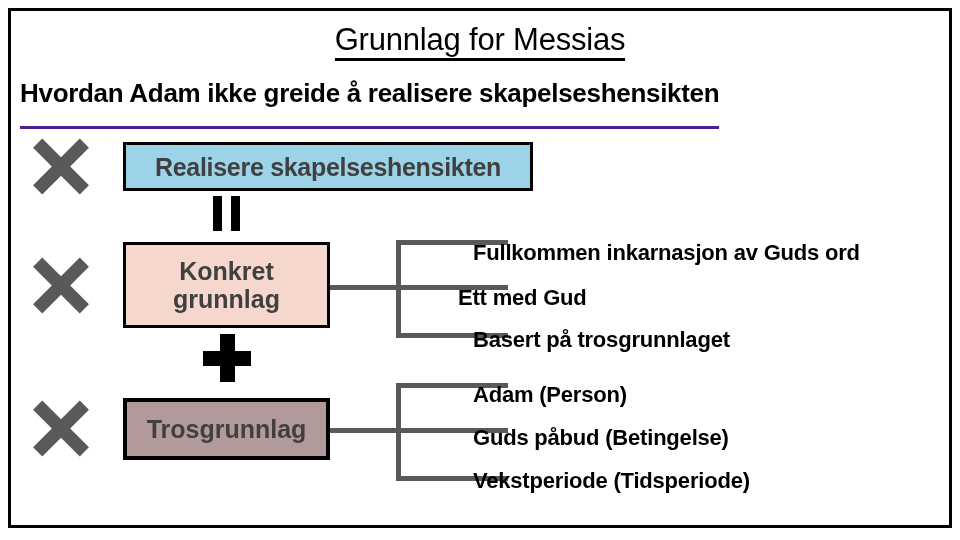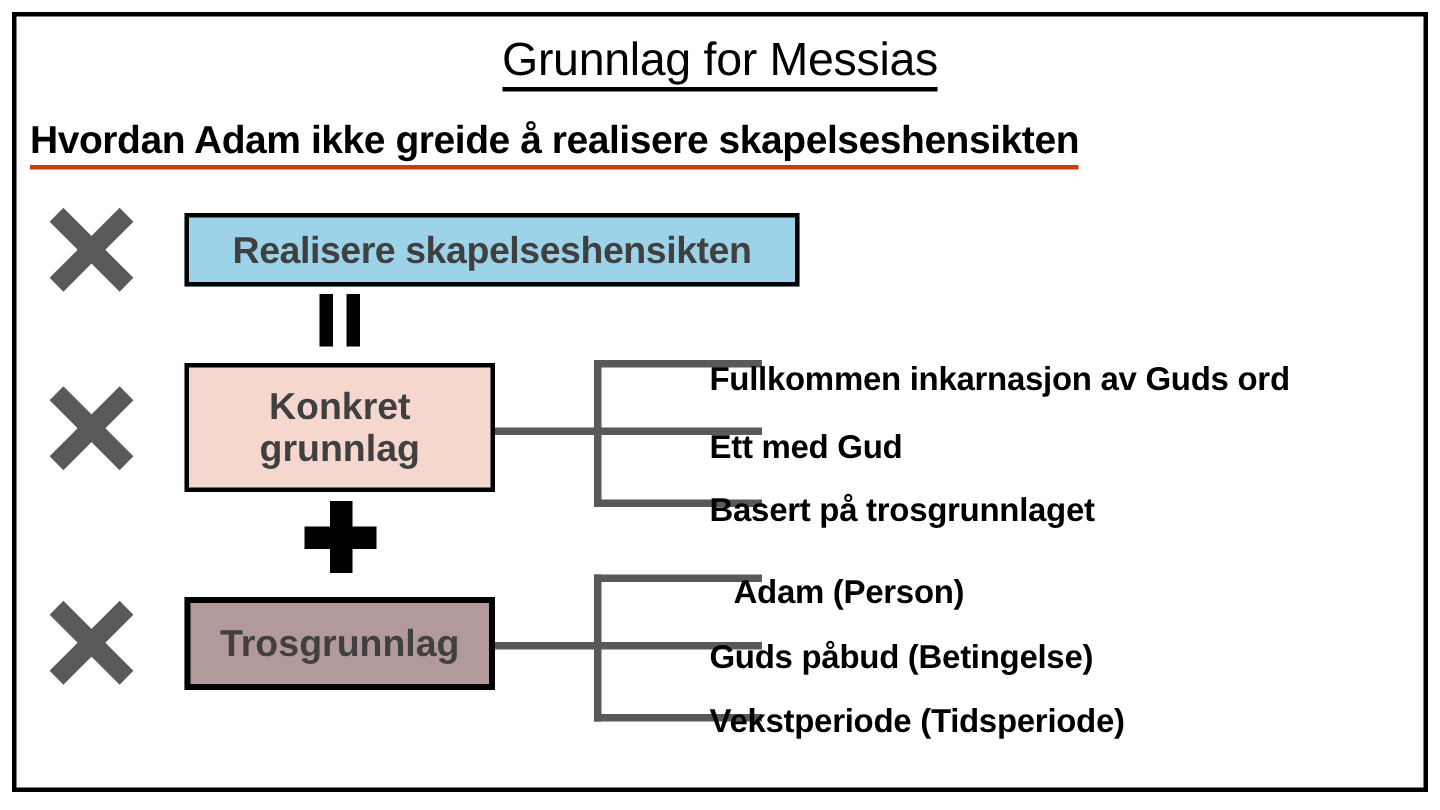--- a/index.html
+++ b/index.html
@@ -54,22 +54,22 @@
   .subtitle {
     position: absolute;
     left: 20px;
     top: 78px;
     font-size: 26px;
     font-weight: bold;
     color: #000000;
     letter-spacing: -0.3px;
   }
   .subtitle span {
-    border-bottom: 3px solid #c2410c;
-    padding-bottom: 1px;
+    border-bottom: 3px solid #4c1d95;
+    padding-bottom: 17px;
     display: inline-block;
     line-height: 1.15;
   }
 
   
   .xmark {
     position: absolute;
     width: 66px;
     height: 66px;
   }
@@ -212,23 +212,23 @@
   
   .leaf {
     position: absolute;
     font-size: 22px;
     font-weight: bold;
     color: #000000;
     white-space: nowrap;
     letter-spacing: -0.2px;
   }
   .g1-0 { left: 473px; top: 240px; }
-  .g1-1 { left: 473px; top: 285px; text-align: right; }
+  .g1-1 { left: 458px; top: 285px; text-align: right; }
   .g1-2 { left: 473px; top: 327px; text-align: right; }
-  .g2-0 { left: 473px; top: 382px; margin-left: 16px; }
+  .g2-0 { left: 473px; top: 382px; }
   .g2-1 { left: 473px; top: 425px; }
   .g2-2 { left: 473px; top: 468px; }
 </style>
 </head>
 <body>
 
 <div id="slide">
 
   <div class="frame"></div>
 

